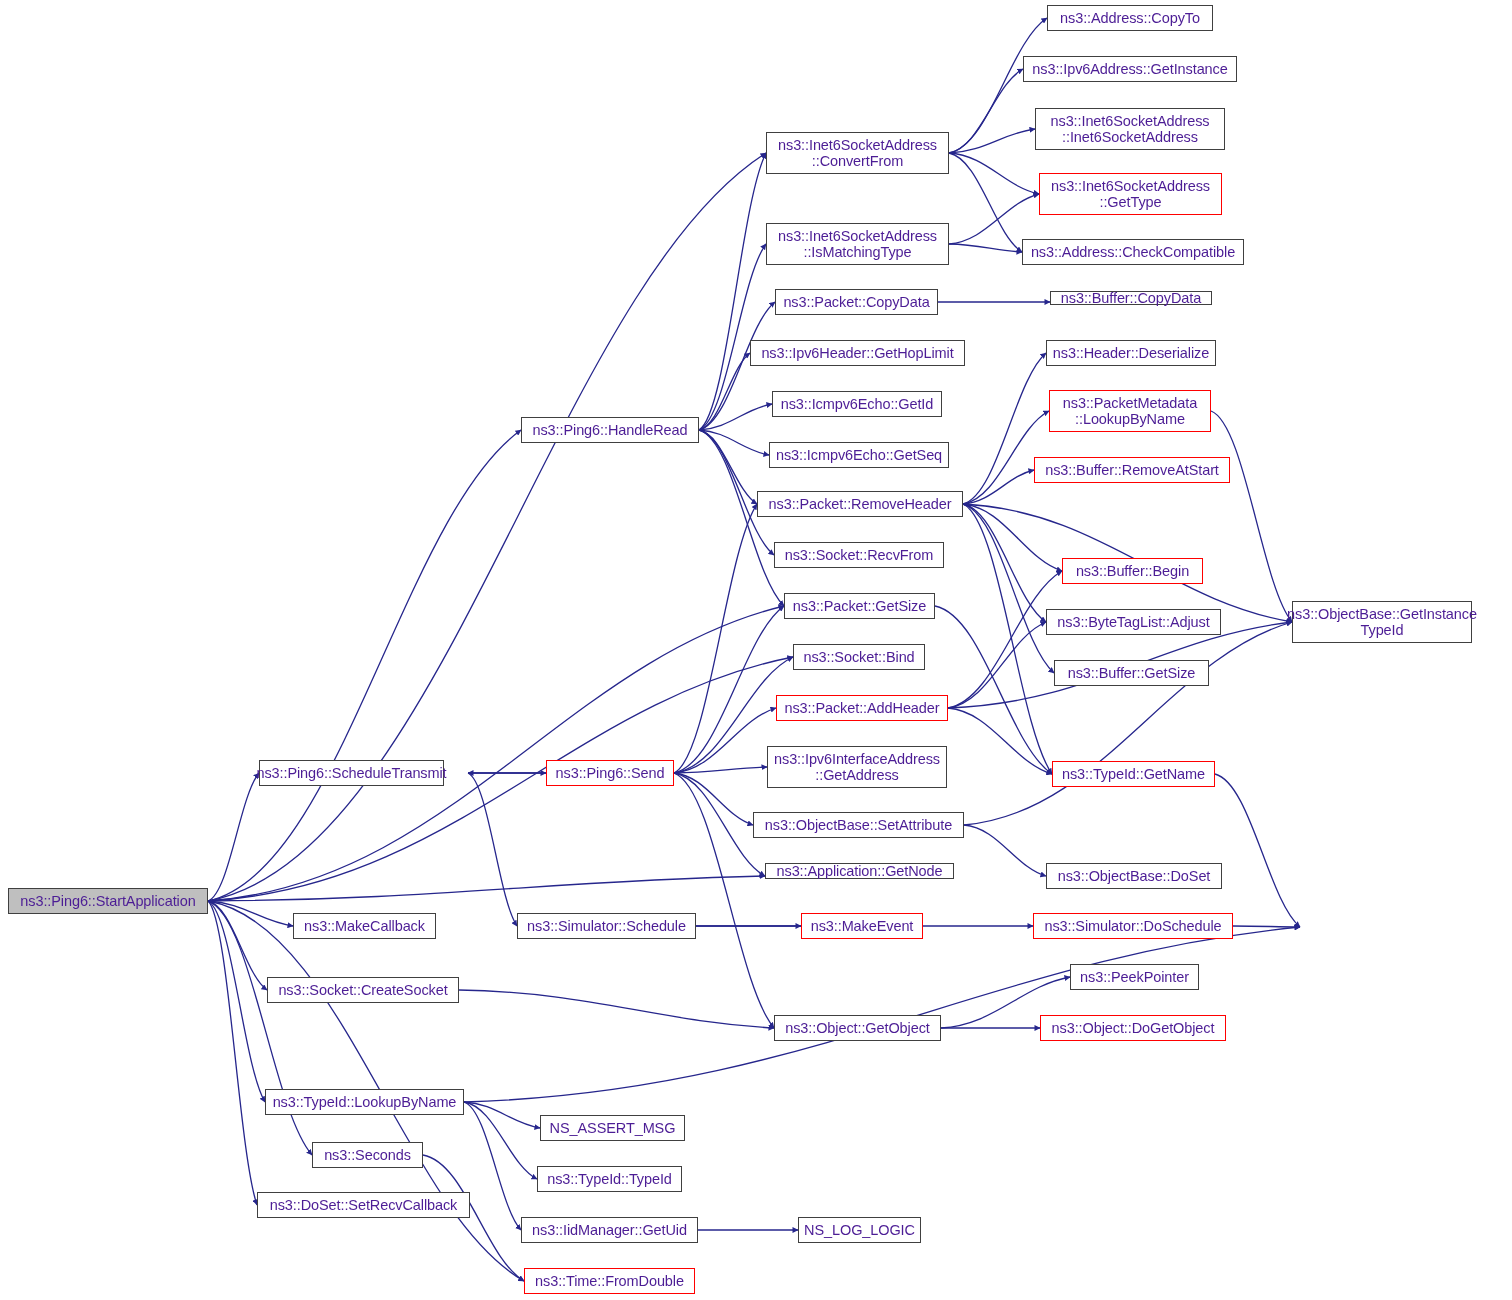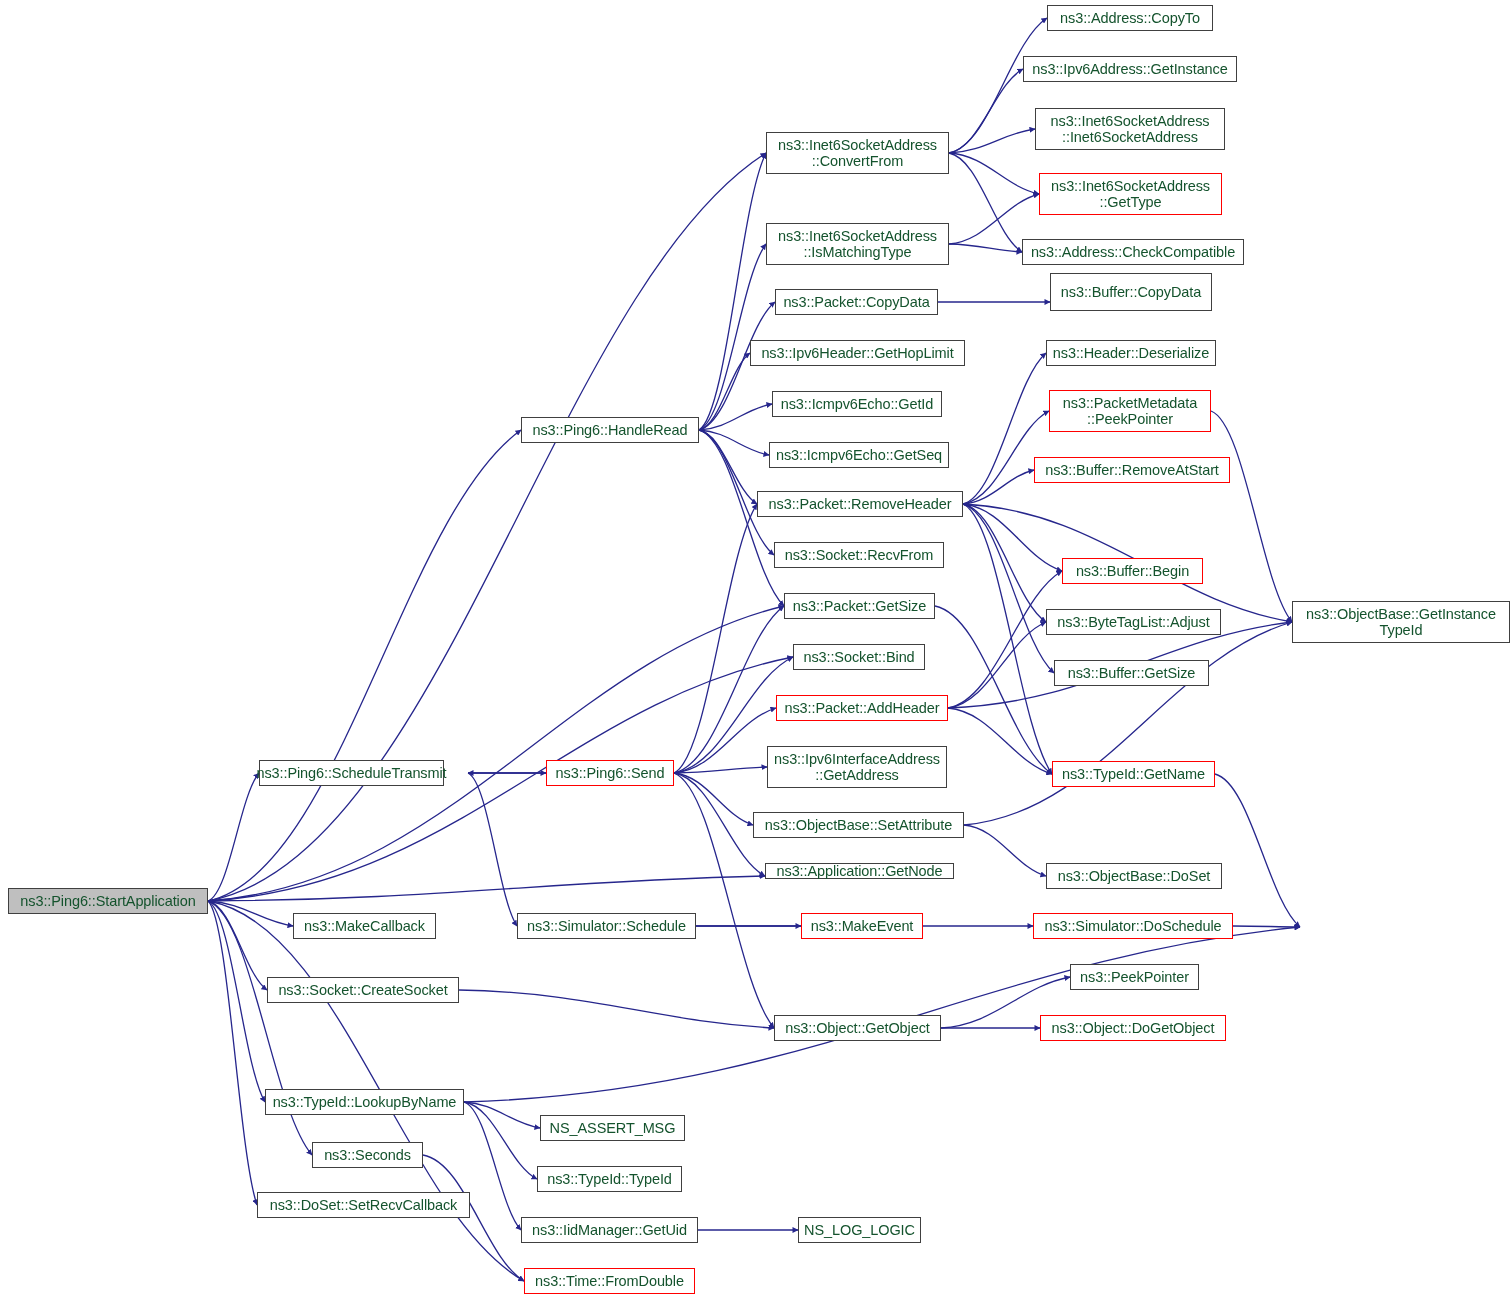--- a/index.html
+++ b/index.html
@@ -32,21 +32,21 @@
     position: absolute;
     box-sizing: border-box;
     display: flex;
     align-items: center;
     justify-content: center;
     text-align: center;
     background: #ffffff;
     border: 1px solid #404040;
     font-size: 14.5px;
     line-height: 1.12;
-    color: #14532d;
+    color: #4c1d95;
     white-space: pre-line;
     padding: 0 3px;
     letter-spacing: -0.1px;
   }
   .node.red {
     border: 1.6px solid #ff0000;
   }
   .node.current {
     background: #bfbfbf;
     border: 1px solid #404040;
@@ -140,33 +140,33 @@
       <div class="node" style="left: 766px; top: 223px; width: 183px; height: 42px;">ns3::Inet6SocketAddress
 ::IsMatchingType</div>
       <div class="node" style="left: 1047px; top: 5px; width: 166px; height: 26px;">ns3::Address::CopyTo</div>
       <div class="node" style="left: 1023px; top: 56px; width: 214px; height: 26px;">ns3::Ipv6Address::GetInstance</div>
       <div class="node" style="left: 1035px; top: 108px; width: 190px; height: 42px;">ns3::Inet6SocketAddress
 ::Inet6SocketAddress</div>
       <div class="node red" style="left: 1039px; top: 173px; width: 183px; height: 42px;">ns3::Inet6SocketAddress
 ::GetType</div>
       <div class="node" style="left: 1022px; top: 239px; width: 222px; height: 26px;">ns3::Address::CheckCompatible</div>
       <div class="node" style="left: 775px; top: 289px; width: 163px; height: 26px;">ns3::Packet::CopyData</div>
-      <div class="node" style="left: 1050px; top: 273px; width: 162px; height: 38px;">ns3::Buffer::CopyData</div>
+      <div class="node" style="left: 1050px; top: 291px; width: 162px; height: 14px;">ns3::Buffer::CopyData</div>
       <div class="node" style="left: 750px; top: 340px; width: 215px; height: 26px;">ns3::Ipv6Header::GetHopLimit</div>
       <div class="node" style="left: 1046px; top: 340px; width: 170px; height: 26px;">ns3::Header::Deserialize</div>
       <div class="node" style="left: 772px; top: 391px; width: 170px; height: 26px;">ns3::Icmpv6Echo::GetId</div>
       <div class="node red" style="left: 1049px; top: 390px; width: 162px; height: 42px;">ns3::PacketMetadata
-::PeekPointer</div>
+::LookupByName</div>
       <div class="node" style="left: 769px; top: 442px; width: 180px; height: 26px;">ns3::Icmpv6Echo::GetSeq</div>
       <div class="node red" style="left: 1034px; top: 457px; width: 196px; height: 26px;">ns3::Buffer::RemoveAtStart</div>
       <div class="node" style="left: 757px; top: 491px; width: 206px; height: 26px;">ns3::Packet::RemoveHeader</div>
       <div class="node red" style="left: 1062px; top: 558px; width: 141px; height: 26px;">ns3::Buffer::Begin</div>
       <div class="node" style="left: 774px; top: 542px; width: 170px; height: 26px;">ns3::Socket::RecvFrom</div>
       <div class="node" style="left: 1046px; top: 609px; width: 175px; height: 26px;">ns3::ByteTagList::Adjust</div>
-      <div class="node" style="left: 1292px; top: 601px; width: 218px; height: 42px;">ns3::ObjectBase::GetInstance
+      <div class="node" style="left: 1292px; top: 601px; width: 180px; height: 42px;">ns3::ObjectBase::GetInstance
 TypeId</div>
       <div class="node" style="left: 784px; top: 593px; width: 151px; height: 26px;">ns3::Packet::GetSize</div>
       <div class="node" style="left: 1054px; top: 660px; width: 155px; height: 26px;">ns3::Buffer::GetSize</div>
       <div class="node" style="left: 793px; top: 644px; width: 132px; height: 26px;">ns3::Socket::Bind</div>
       <div class="node red" style="left: 776px; top: 695px; width: 172px; height: 26px;">ns3::Packet::AddHeader</div>
       <div class="node red" style="left: 1052px; top: 761px; width: 163px; height: 26px;">ns3::TypeId::GetName</div>
       <div class="node" style="left: 259px; top: 760px; width: 185px; height: 26px;">ns3::Ping6::ScheduleTransmit</div>
       <div class="node red" style="left: 546px; top: 760px; width: 128px; height: 26px;">ns3::Ping6::Send</div>
       <div class="node" style="left: 767px; top: 746px; width: 180px; height: 42px;">ns3::Ipv6InterfaceAddress
 ::GetAddress</div>

